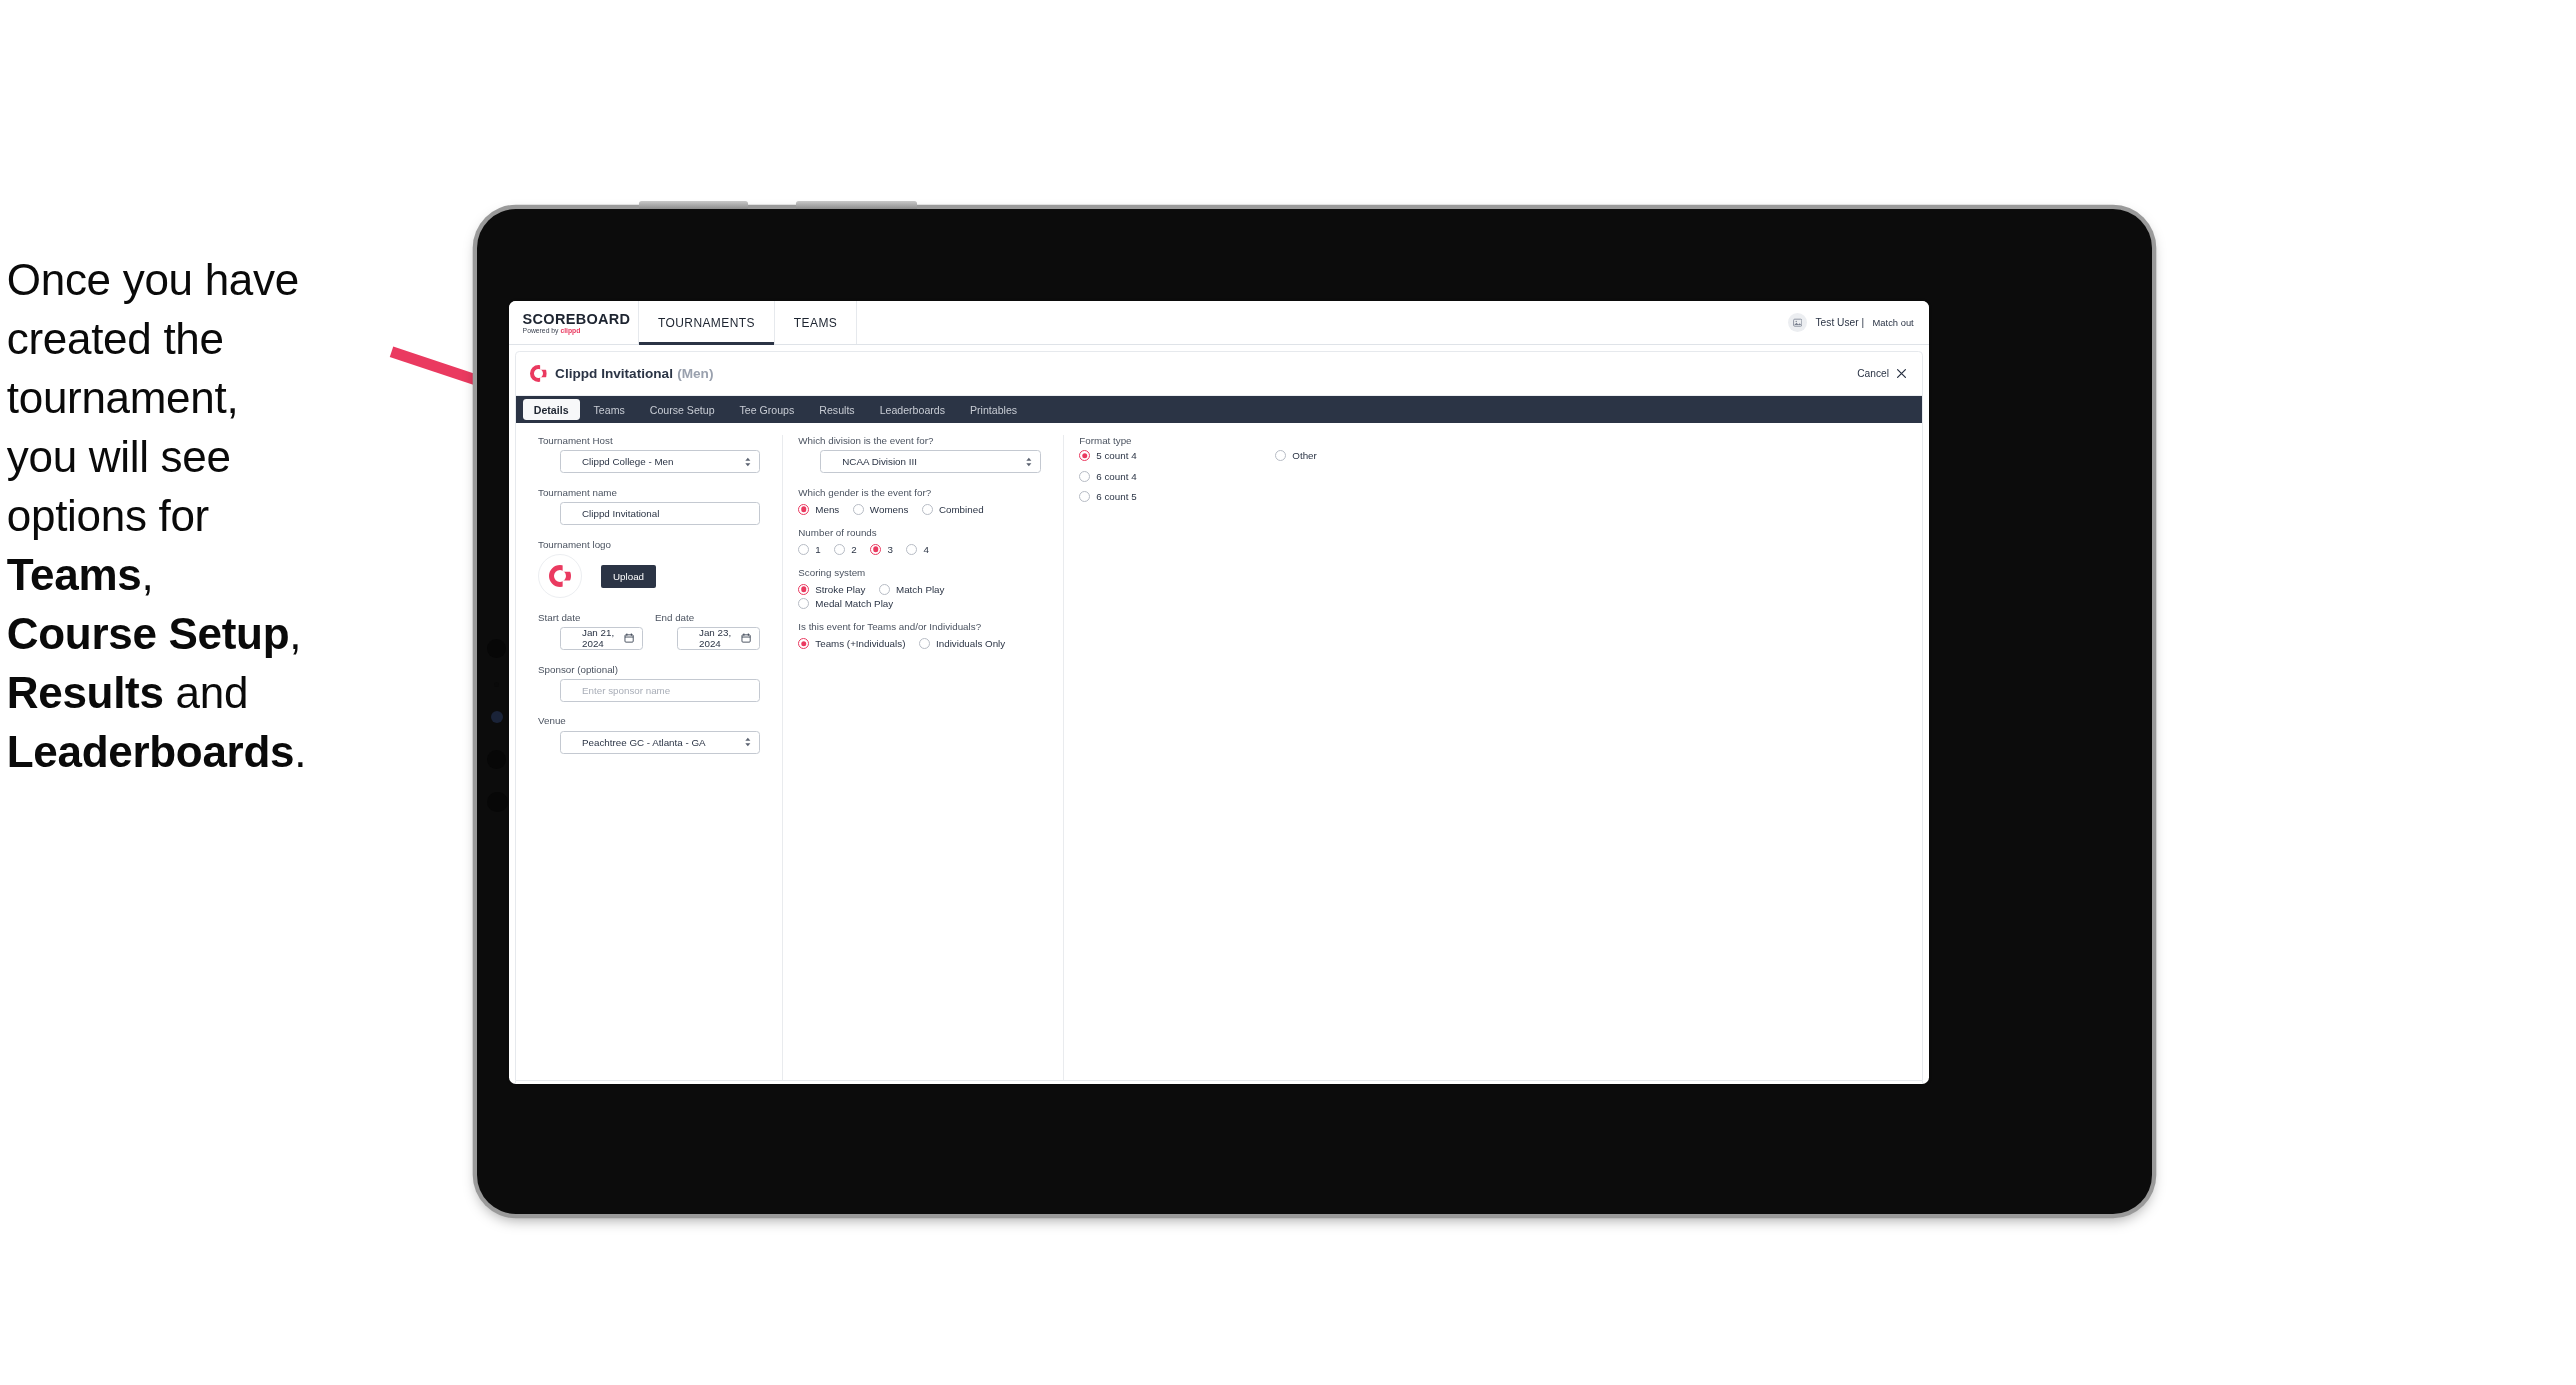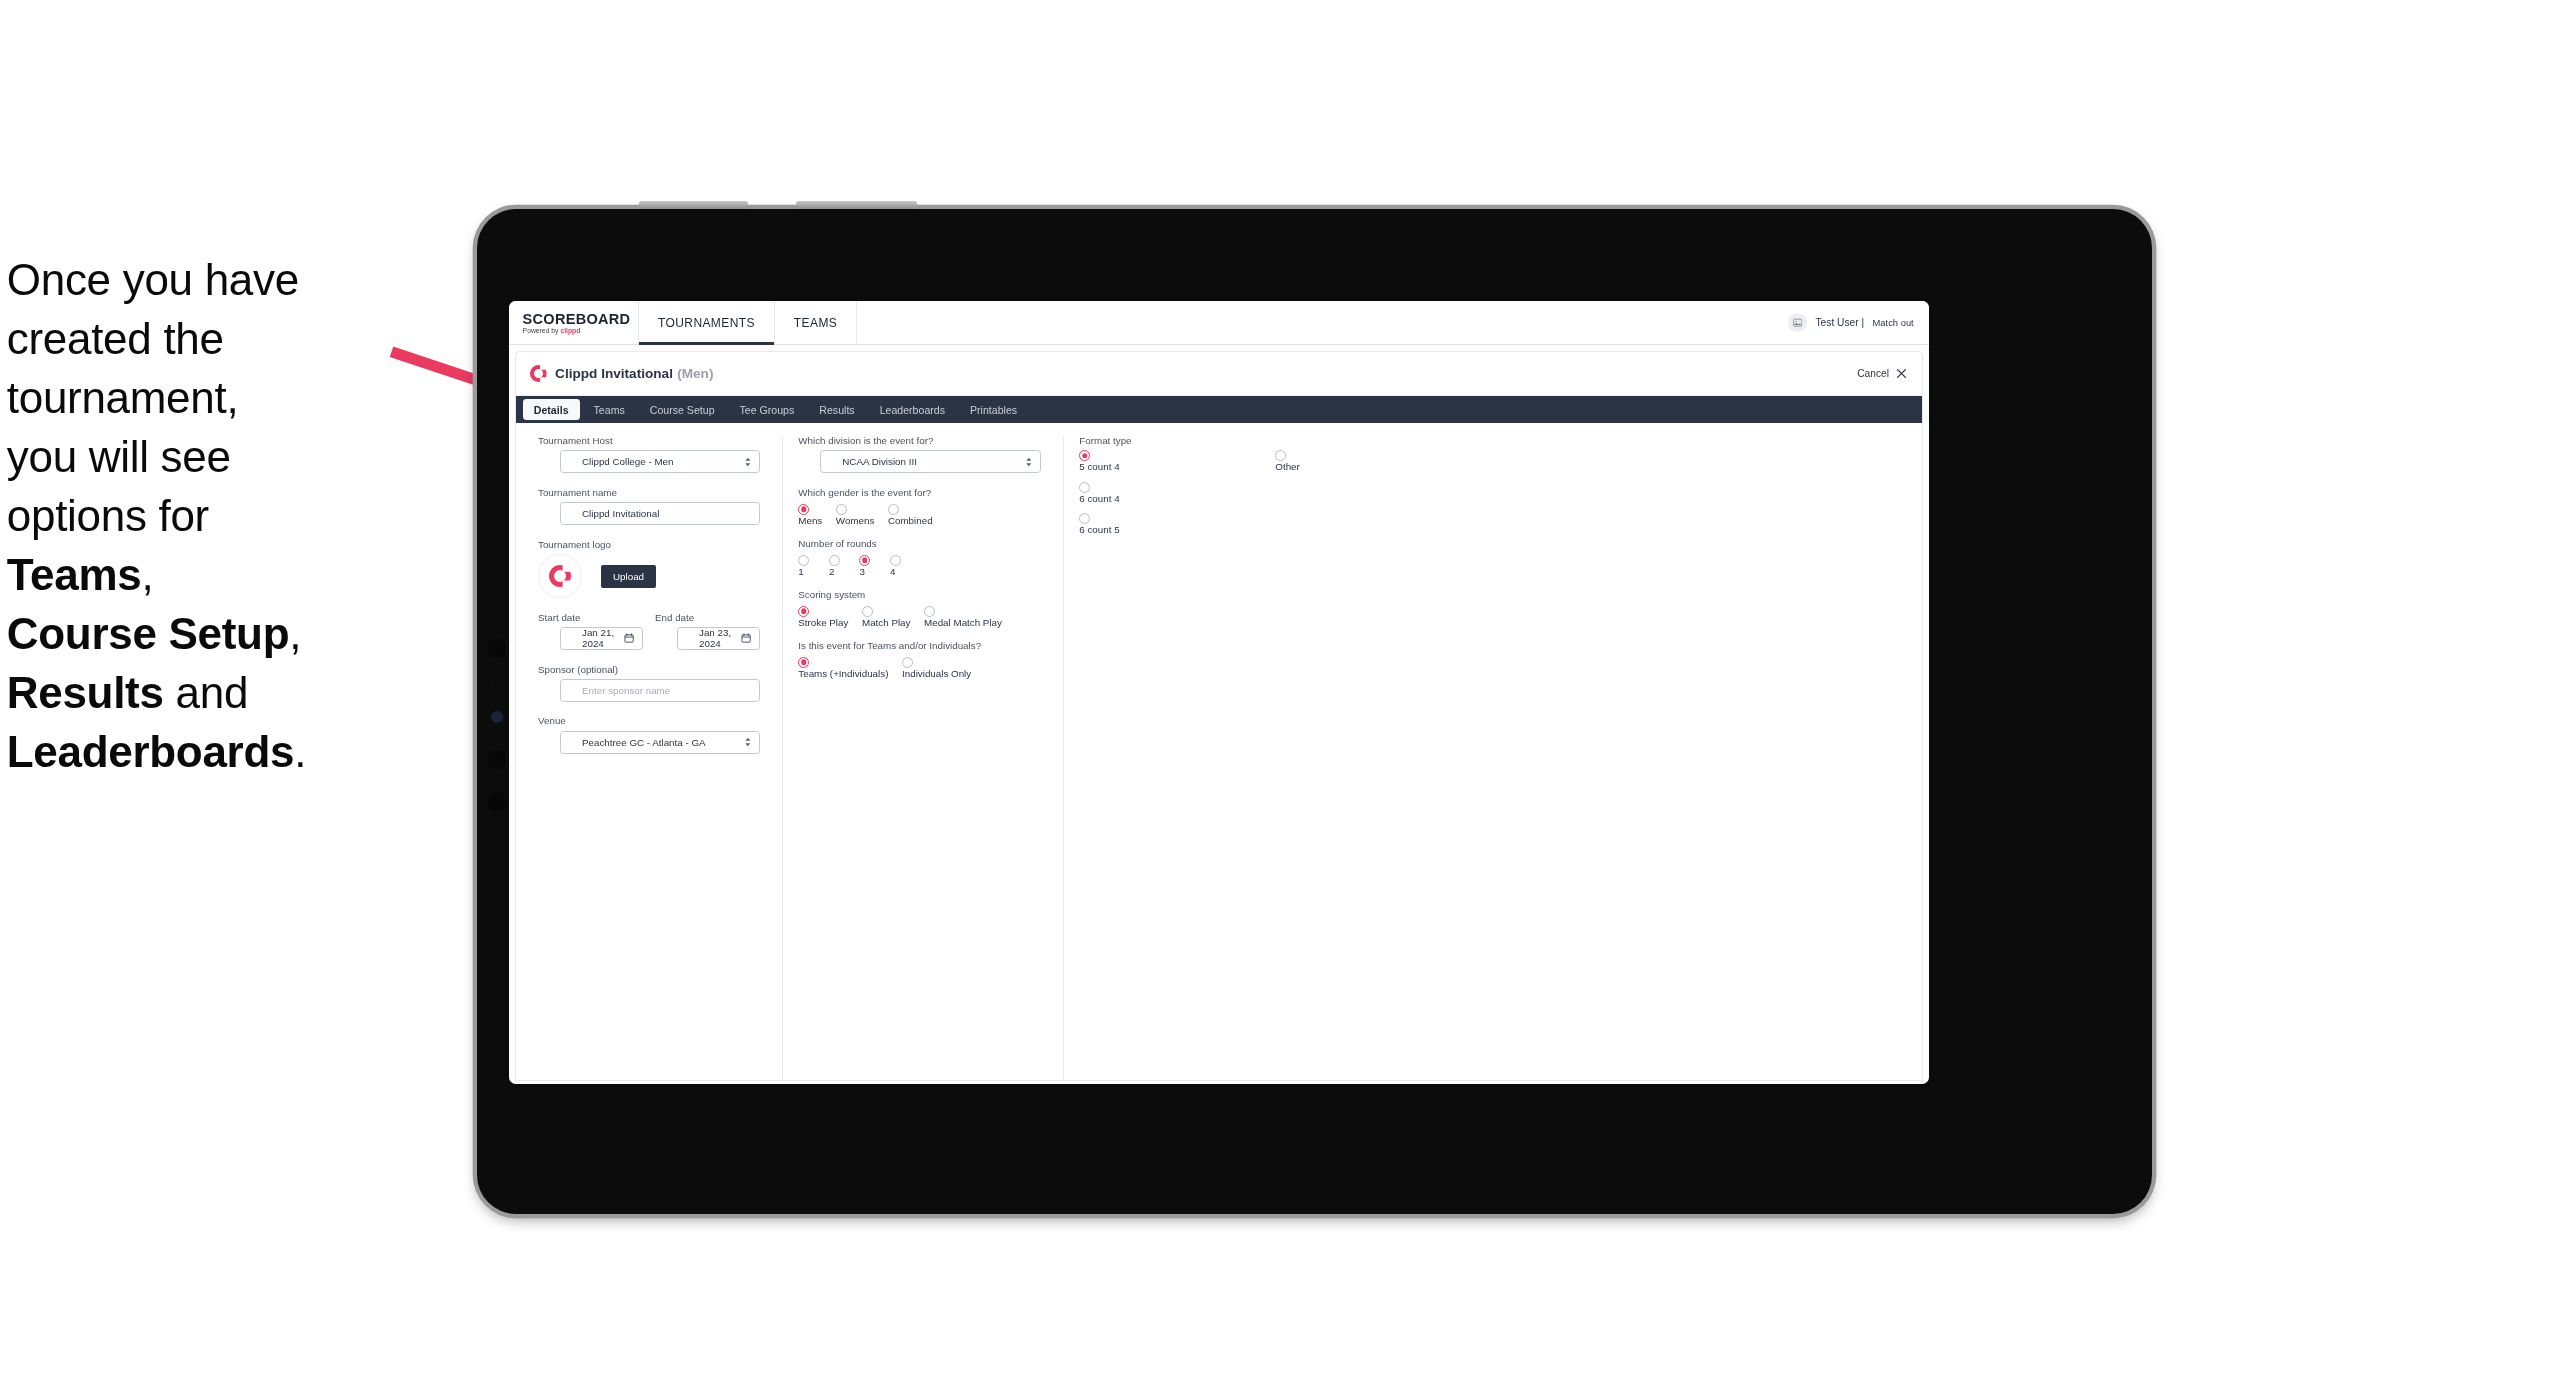--- a/index.html
+++ b/index.html
@@ -152,21 +152,21 @@
   }
   .btn-upload {
     background:#2b3445; color:#fff; font-size:9.8px; padding:6px 12px; border-radius:2px;
     cursor:pointer;
   }
   .date-row { display:flex; gap:12px; }
   .date-col { flex:1; }
 
   
   .radio-row { display:flex; align-items:center; flex-wrap:wrap; gap:3.4px 0; }
-  .radio-opt { display:flex; align-items:flex-start; margin-right:13.6px; cursor:pointer;flex-direction:column; }
+  .radio-opt { display:flex; align-items:center; margin-right:13.6px; cursor:pointer; }
   .radio-opt:last-child { margin-right:0; }
   .radio {
     width:11px; height:11px; border-radius:50%; border:1.2px solid #b7bcc5;
     margin-right:6px; flex:none; position:relative; background:#fff;
   }
   .radio.on { border-color:#ea3a60; }
   .radio.on::after {
     content:""; position:absolute; left:50%; top:50%; transform:translate(-50%,-50%);
     width:5.5px; height:5.5px; border-radius:50%; background:#ea3a60;
   }

